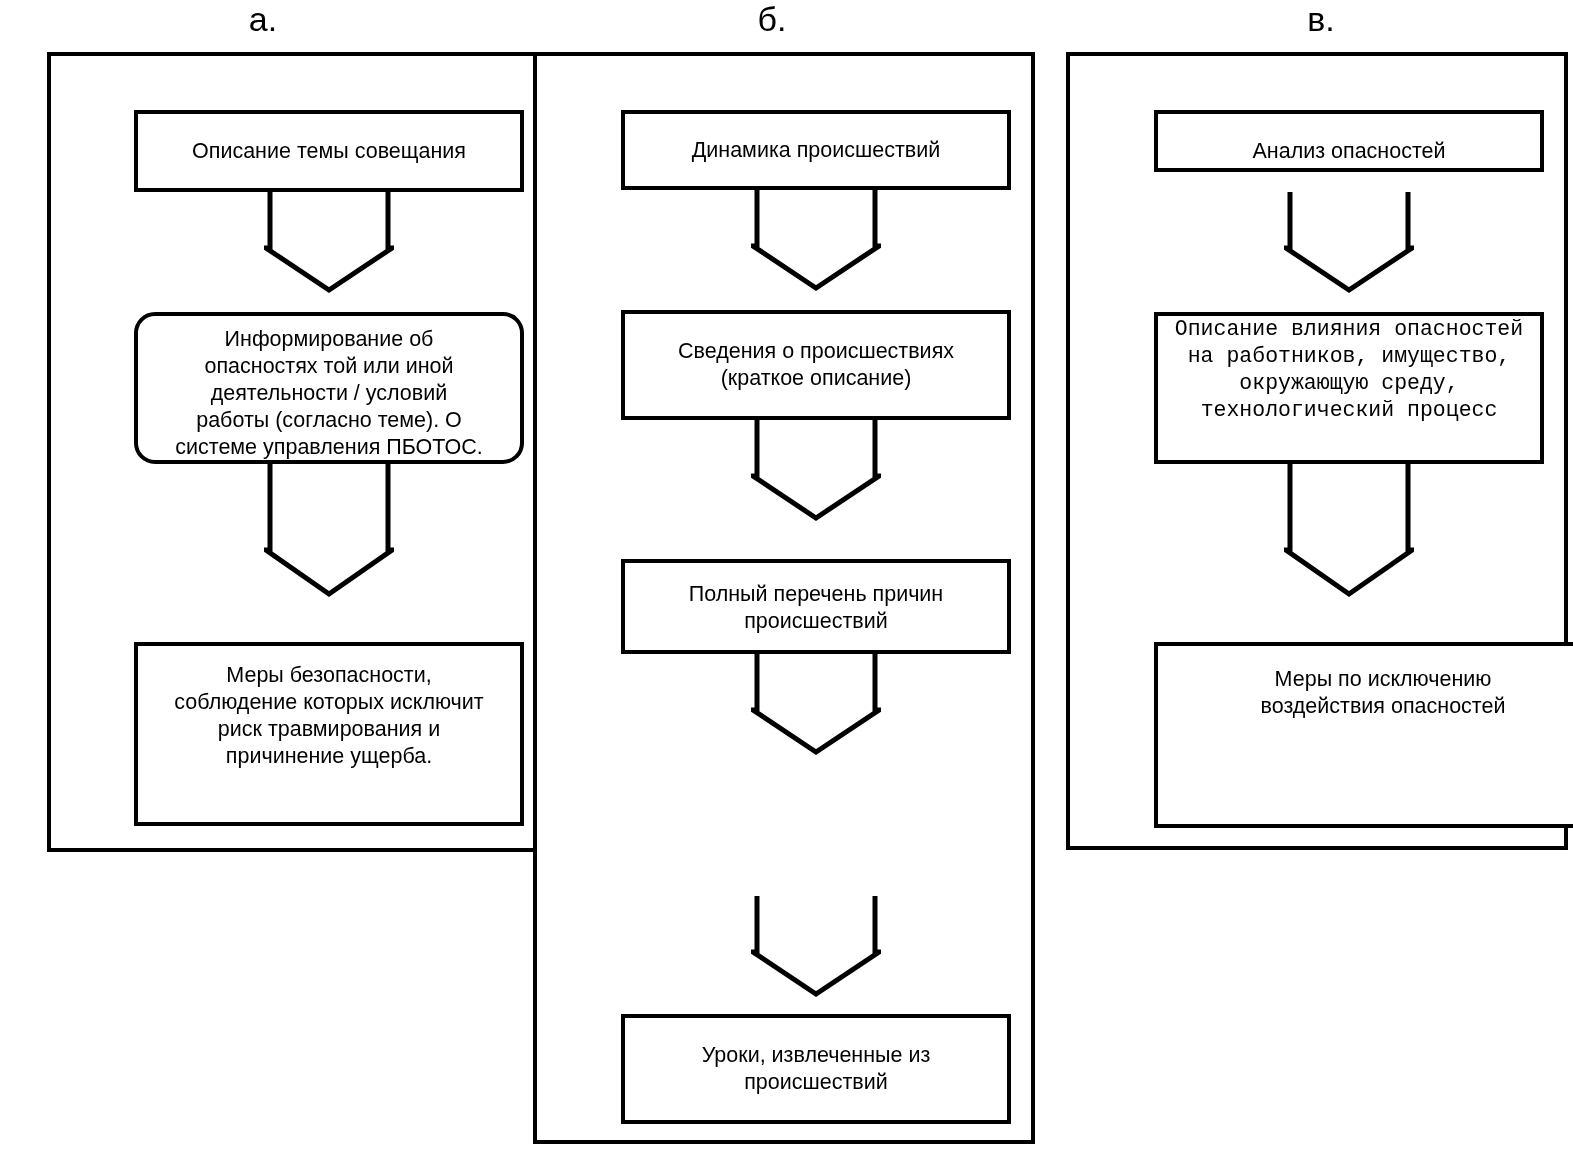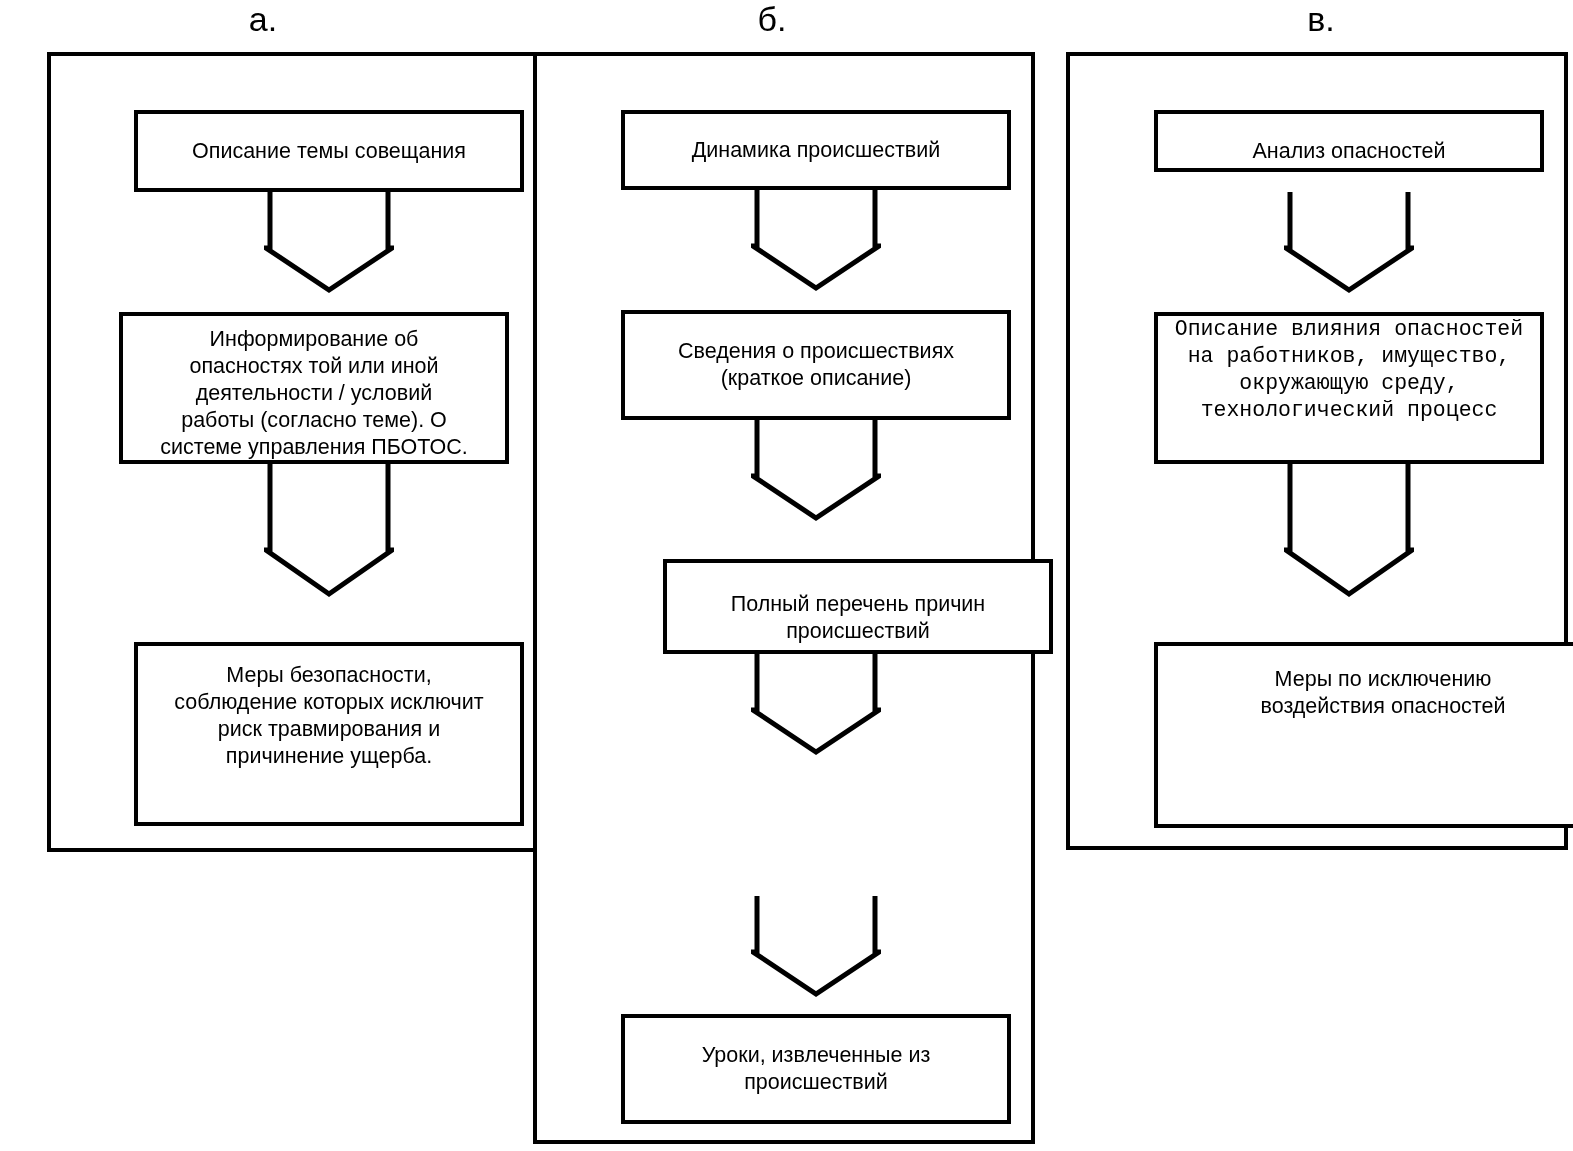--- a/index.html
+++ b/index.html
@@ -70,21 +70,21 @@
     <div class="pbox" style="left:83px; top:54px; width:390px; height:82px; padding-top:24px;">
       <span class="txt">Описание темы совещания</span>
     </div>
 
     <div class="arrow" style="left:213px; top:134px; width:130px; height:104px;">
       <svg width="130" height="104" viewBox="0 0 130 104">
         <path d="M6 2 L6 58 L2 58 L65 100 L128 58 L124 58 L124 2" fill="#ffffff" stroke="#000000" stroke-width="5" stroke-linejoin="miter"></path>
       </svg>
     </div>
 
-    <div class="pbox" style="left:68px; top:256px; width:390px; height:152px; padding-top:10px;">
+    <div class="pbox" style="left:83px; top:256px; width:390px; height:152px; padding-top:10px;border-radius:21px;">
       <span class="txt">Информирование об
 опасностях той или иной
 деятельности / условий
 работы (согласно  теме). О
 системе управления ПБОТОС.</span>
     </div>
 
     <div class="arrow" style="left:213px; top:406px; width:130px; height:136px;">
       <svg width="130" height="136" viewBox="0 0 130 136">
         <path d="M6 2 L6 88 L2 88 L65 132 L128 88 L124 88 L124 2" fill="#ffffff" stroke="#000000" stroke-width="5" stroke-linejoin="miter"></path>
@@ -118,21 +118,21 @@
       <span class="txt">Сведения о происшествиях
 (краткое описание)</span>
     </div>
 
     <div class="arrow" style="left:214px; top:362px; width:130px; height:104px;">
       <svg width="130" height="104" viewBox="0 0 130 104">
         <path d="M6 2 L6 58 L2 58 L65 100 L128 58 L124 58 L124 2" fill="#ffffff" stroke="#000000" stroke-width="5" stroke-linejoin="miter"></path>
       </svg>
     </div>
 
-    <div class="pbox" style="left:84px; top:503px; width:390px; height:95px; padding-top:28px;margin-left:42px;">
+    <div class="pbox" style="left:84px; top:503px; width:390px; height:95px; padding-top:18px;">
       <span class="txt">Полный перечень причин
 происшествий</span>
     </div>
 
     <div class="arrow" style="left:214px; top:596px; width:130px; height:104px;">
       <svg width="130" height="104" viewBox="0 0 130 104">
         <path d="M6 2 L6 58 L2 58 L65 100 L128 58 L124 58 L124 2" fill="#ffffff" stroke="#000000" stroke-width="5" stroke-linejoin="miter"></path>
       </svg>
     </div>
 

